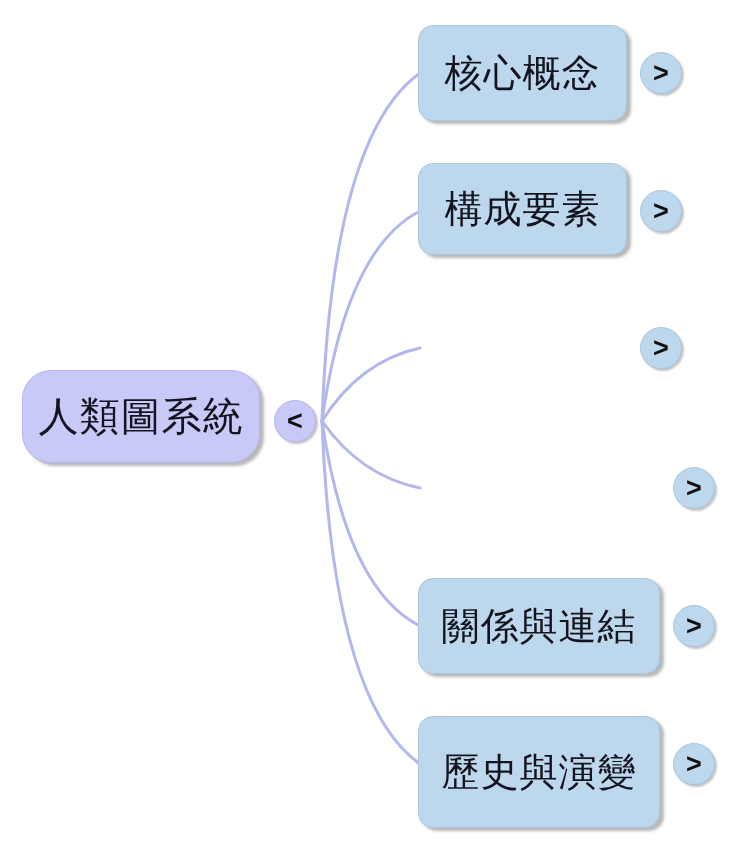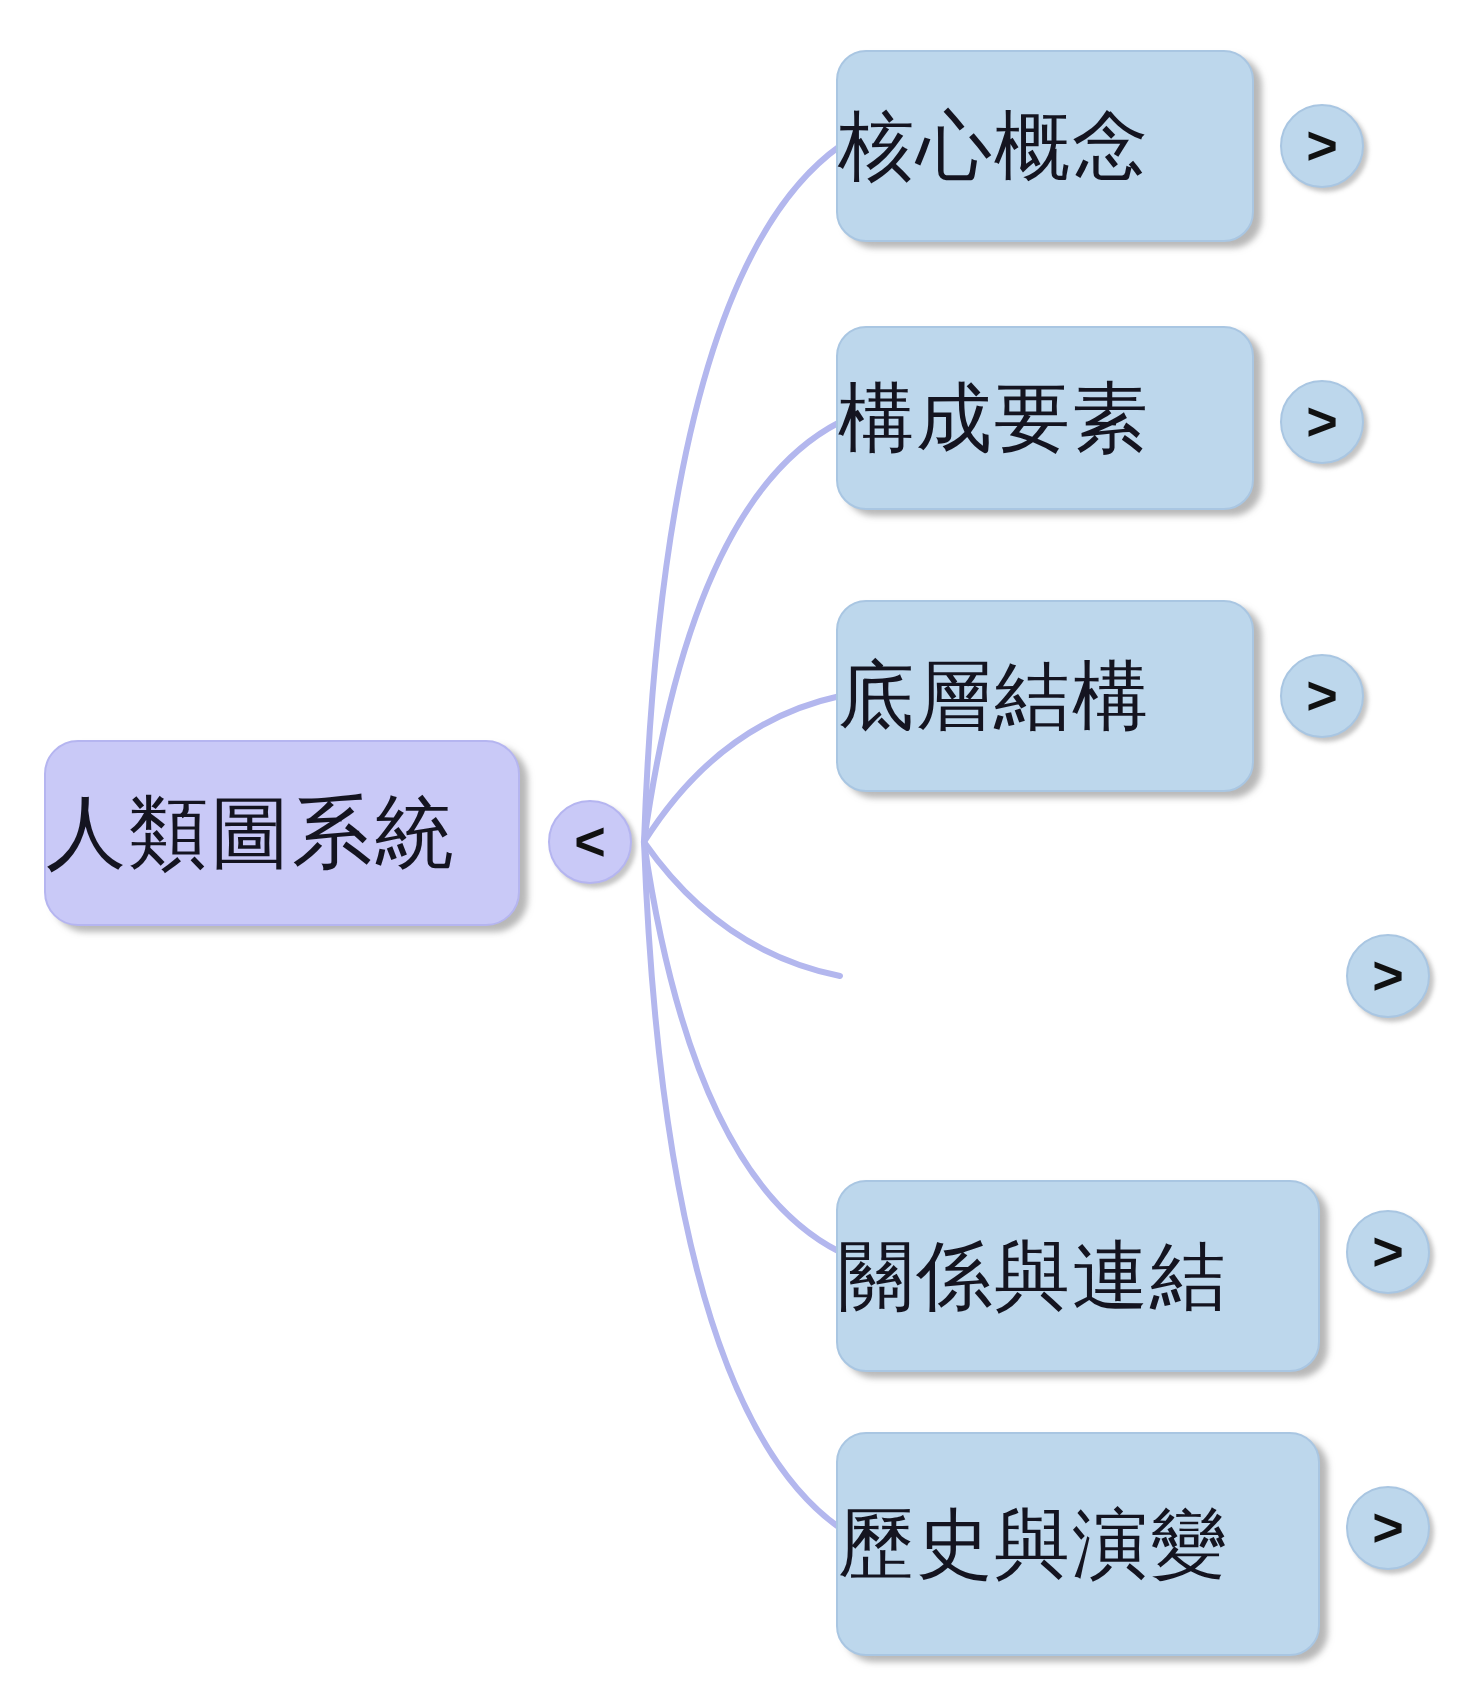--- a/index.html
+++ b/index.html
@@ -3,26 +3,26 @@
 <meta charset="utf-8">
 <style>
   html,body{margin:0;padding:0;}
   body{
     width:740px;height:841px;position:relative;overflow:hidden;
     font-family:"Liberation Serif","DejaVu Serif",serif;
   }
   .stage{position:absolute;inset:0;width:740px;height:841px;}
   svg.connectors{position:absolute;left:0;top:0;pointer-events:none;}
   .node{
-    position:absolute;display:flex;align-items:center;justify-content:flex-start;
+    position:absolute;display:flex;align-items:center;justify-content:center;
     box-sizing:border-box;border-radius:15px;border:1.5px solid;
     box-shadow:4px 3px 3px rgba(125,125,125,0.55);
     letter-spacing:1px;white-space:nowrap;
   }
-  .node.root{font-size:40px;border-radius:17px;}
+  .node.root{font-size:40px;border-radius:29px;}
   .node.child{font-size:38px;}
   .toggle{
     position:absolute;width:42px;height:42px;border-radius:50%;
     display:flex;align-items:center;justify-content:center;
     box-sizing:border-box;border:1.5px solid;padding:0;margin:0;
     font-family:"Liberation Sans","DejaVu Sans",sans-serif;
     font-size:27px;font-weight:700;line-height:1;cursor:pointer;
     box-shadow:2px 2px 2px rgba(125,125,125,0.45);
   }
 </style>
@@ -48,28 +48,25 @@
   <div class="node child" style="left: 418px; top: 25px; width: 209px; height: 96px; background: rgb(189, 215, 236); border-color: rgb(169, 198, 226); color: rgb(20, 20, 32);">
     <span>核心概念</span>
   </div>
   <button class="toggle expand" style="left: 640px; top: 52px; background: rgb(189, 215, 236); border-color: rgb(169, 198, 226); color: rgb(17, 17, 17);">&gt;</button>
 
   <div class="node child" style="left: 418px; top: 163px; width: 209px; height: 92px; background: rgb(189, 215, 236); border-color: rgb(169, 198, 226); color: rgb(20, 20, 32);">
     <span>構成要素</span>
   </div>
   <button class="toggle expand" style="left: 640px; top: 190px; background: rgb(189, 215, 236); border-color: rgb(169, 198, 226); color: rgb(17, 17, 17);">&gt;</button>
 
-  <div class="node child" style="left: 418px; top: 300px; width: 209px; height: 96px; background: rgb(189, 215, 236); border-color: rgb(169, 198, 226); color: rgb(20, 20, 32);">
-    <span>底層結構</span>
-  </div>
   <button class="toggle expand" style="left: 640px; top: 327px; background: rgb(189, 215, 236); border-color: rgb(169, 198, 226); color: rgb(17, 17, 17);">&gt;</button>
 
   <button class="toggle expand" style="left: 673px; top: 467px; background: rgb(189, 215, 236); border-color: rgb(169, 198, 226); color: rgb(17, 17, 17);">&gt;</button>
 
-  <div class="node child" style="left: 418px; top: 578px; width: 242px; height: 96px; background: rgb(189, 215, 236); border-color: rgb(169, 198, 226); color: rgb(20, 20, 32); margin-top: 12px;">
+  <div class="node child" style="left: 418px; top: 578px; width: 242px; height: 96px; background: rgb(189, 215, 236); border-color: rgb(169, 198, 226); color: rgb(20, 20, 32);">
     <span>關係與連結</span>
   </div>
   <button class="toggle expand" style="left: 673px; top: 605px; background: rgb(189, 215, 236); border-color: rgb(169, 198, 226); color: rgb(17, 17, 17);">&gt;</button>
 
   <div class="node child" style="left: 418px; top: 716px; width: 242px; height: 112px; background: rgb(189, 215, 236); border-color: rgb(169, 198, 226); color: rgb(20, 20, 32);">
     <span>歷史與演變</span>
   </div>
   <button class="toggle expand" style="left: 673px; top: 743px; background: rgb(189, 215, 236); border-color: rgb(169, 198, 226); color: rgb(17, 17, 17);">&gt;</button>
 
 </div>

